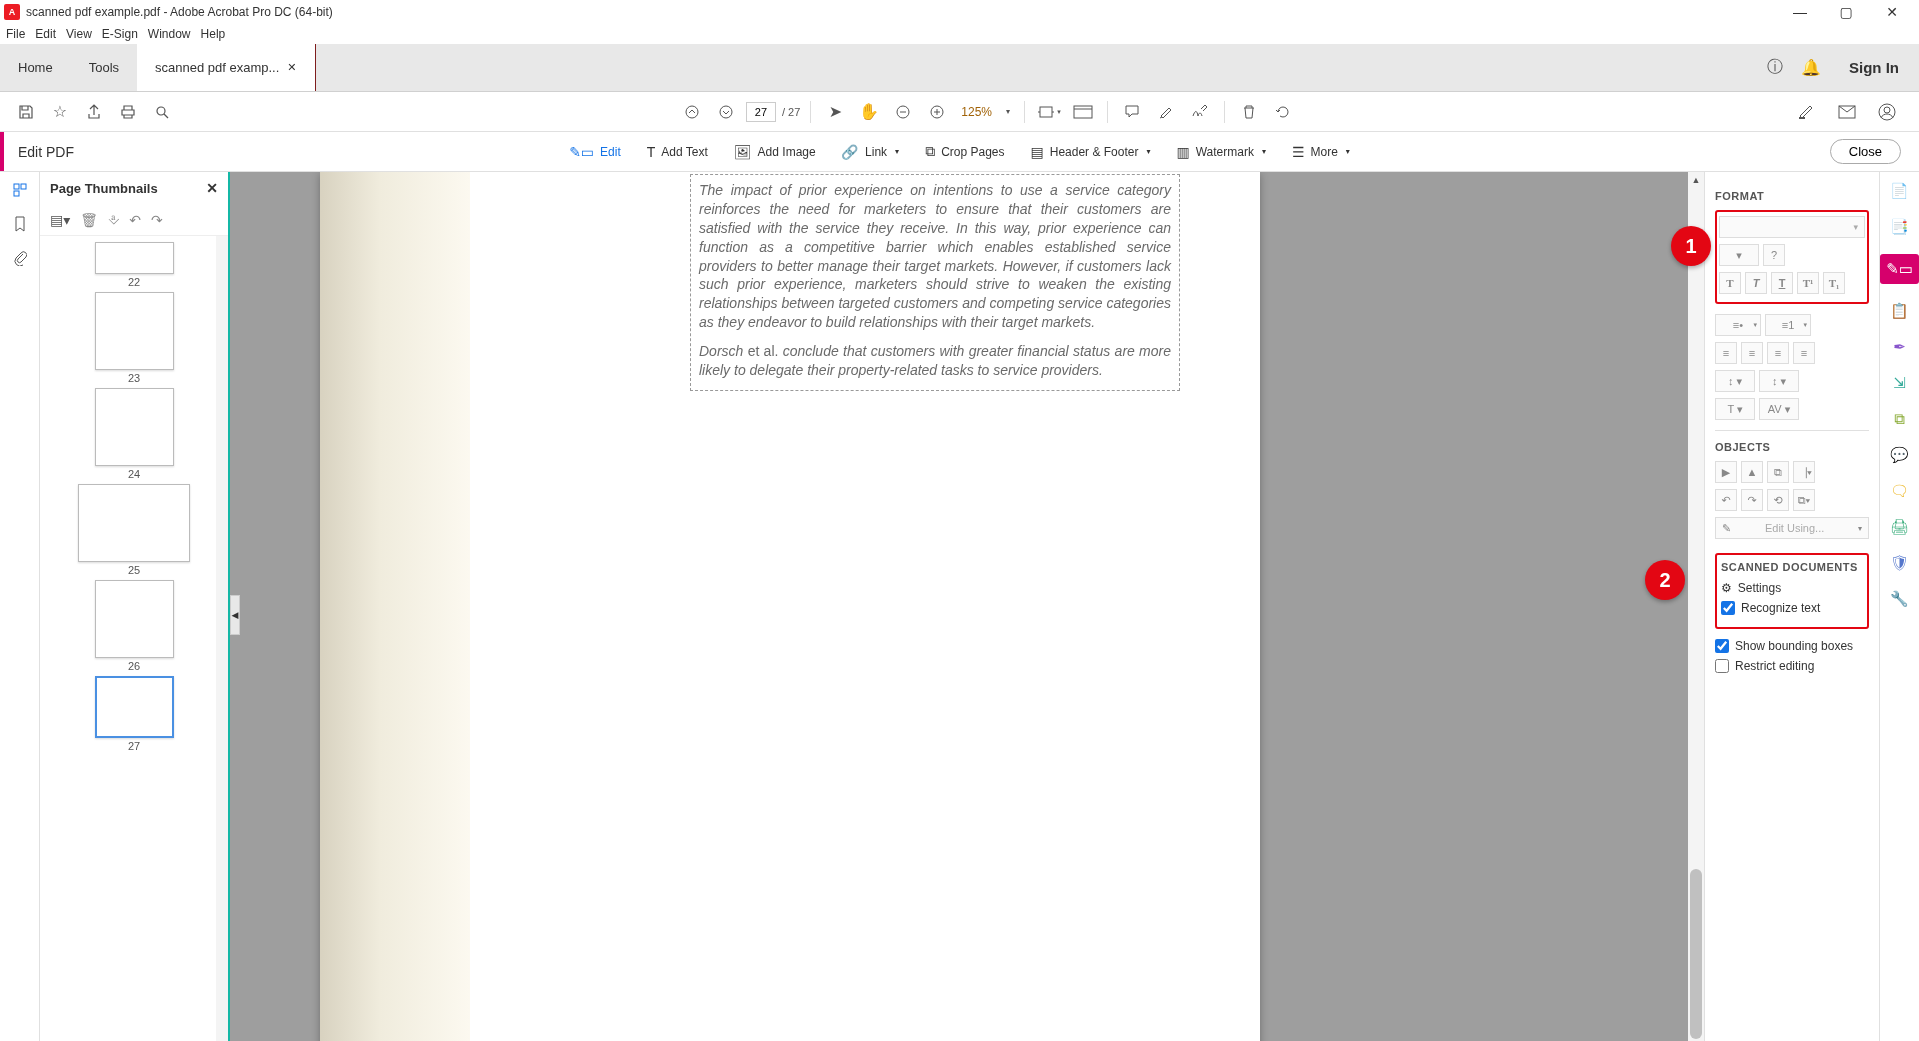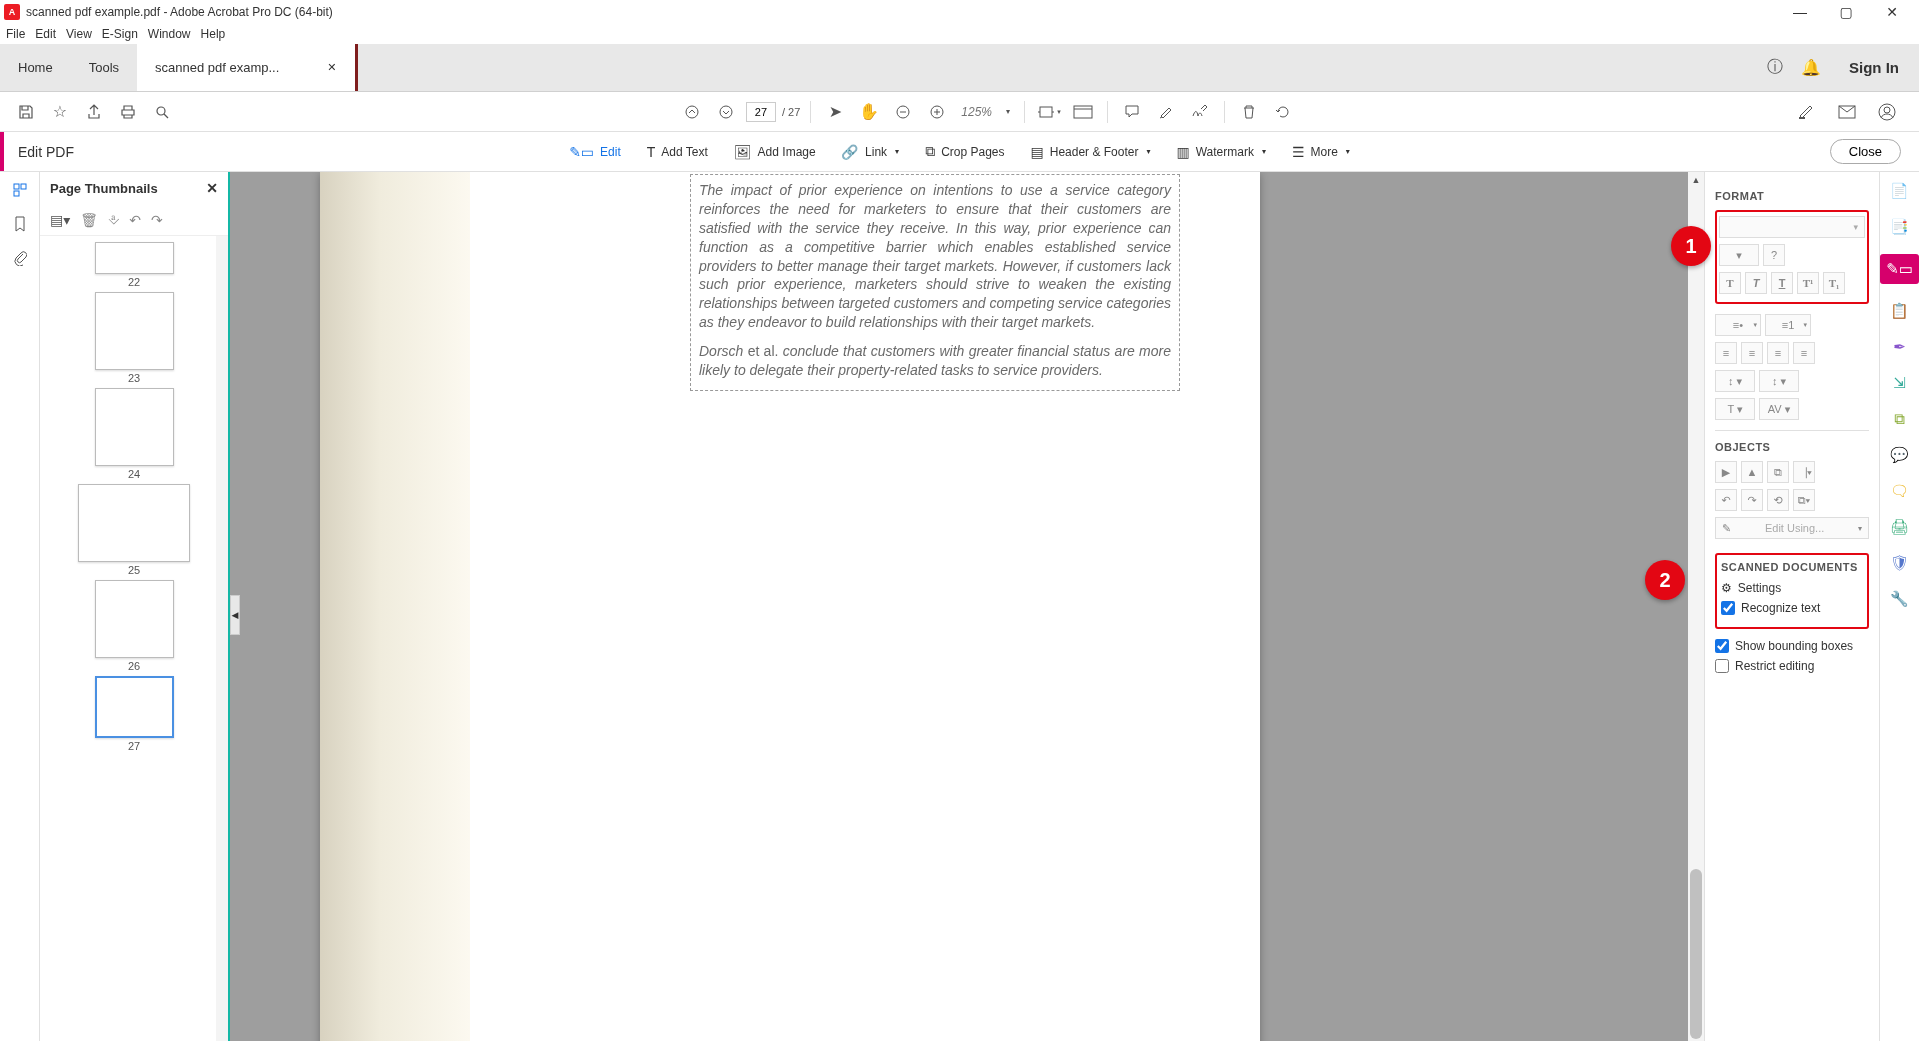--- a/index.html
+++ b/index.html
@@ -11,34 +11,34 @@
 .titlebar .title { flex: 1; font-size: 12px; color: #333; }
 .titlebar .win-btn { width: 46px; height: 24px; display: flex; align-items: center; justify-content: center; font-size: 14px; }
 
 
 .menubar { height: 20px; display: flex; align-items: center; padding: 0 6px; gap: 10px; font-size: 12px; color: #333; }
 .menubar span { cursor: default; }
 
 
 .tabbar { height: 48px; background: #e8e8e8; display: flex; align-items: stretch; border-bottom: 1px solid #d0d0d0; }
 .tabbar .tab { padding: 0 18px; display: flex; align-items: center; font-size: 13px; color: #333; }
-.tabbar .tab.doc { background: #fff; border-right: 3px solid #7f1d1d; gap: 40px; }
+.tabbar .tab.doc { background: #fff; border-right: 1px solid #7f1d1d; }
 .tabbar .tab.doc .close { margin-left: 8px; font-size: 11px; }
 .tabbar .spacer { flex: 1; }
 .tabbar .icon-btn { width: 36px; display: flex; align-items: center; justify-content: center; font-size: 16px; color: #555; }
 .tabbar .signin { padding: 0 20px; display: flex; align-items: center; font-size: 15px; font-weight: 600; color: #333; }
 
 
 .quickbar { height: 40px; display: flex; align-items: center; padding: 0 12px; border-bottom: 1px solid #e0e0e0; }
 .quickbar .ib { width: 28px; height: 28px; display: flex; align-items: center; justify-content: center; color: #555; font-size: 16px; margin-right: 6px; }
 .quickbar .center { flex: 1; display: flex; align-items: center; justify-content: center; gap: 6px; }
 .quickbar .center .ib { margin-right: 0; }
 .quickbar .pageinput { width: 30px; text-align: center; border: 1px solid #ccc; height: 20px; font-size: 11px; }
 .quickbar .pagecount { font-size: 11px; color: #555; }
-.quickbar .zoom { font-size: 12px; color: #737373; padding: 0 4px; font-style: italic; }
+.quickbar .zoom { font-size: 12px; color: #a16207; padding: 0 4px; }
 .quickbar .divider { width: 1px; height: 22px; background: #ddd; margin: 0 4px; }
 .quickbar .right { display: flex; align-items: center; gap: 6px; }
 
 
 .editbar { height: 40px; display: flex; align-items: center; border-bottom: 1px solid #e0e0e0; position: relative; }
 .editbar::before { content: ''; position: absolute; left: 0; top: 0; width: 4px; height: 100%; background: #d6006c; }
 .editbar .label { padding: 0 18px; font-size: 14px; font-weight: 400; color: #333; }
 .editbar .tools { position: absolute; left: 50%; transform: translateX(-50%); display: flex; align-items: center; gap: 6px; }
 .editbar .tool { display: flex; align-items: center; gap: 6px; padding: 4px 10px; font-size: 12px; border-radius: 3px; }
 .editbar .tool.active { color: #1473e6; }

